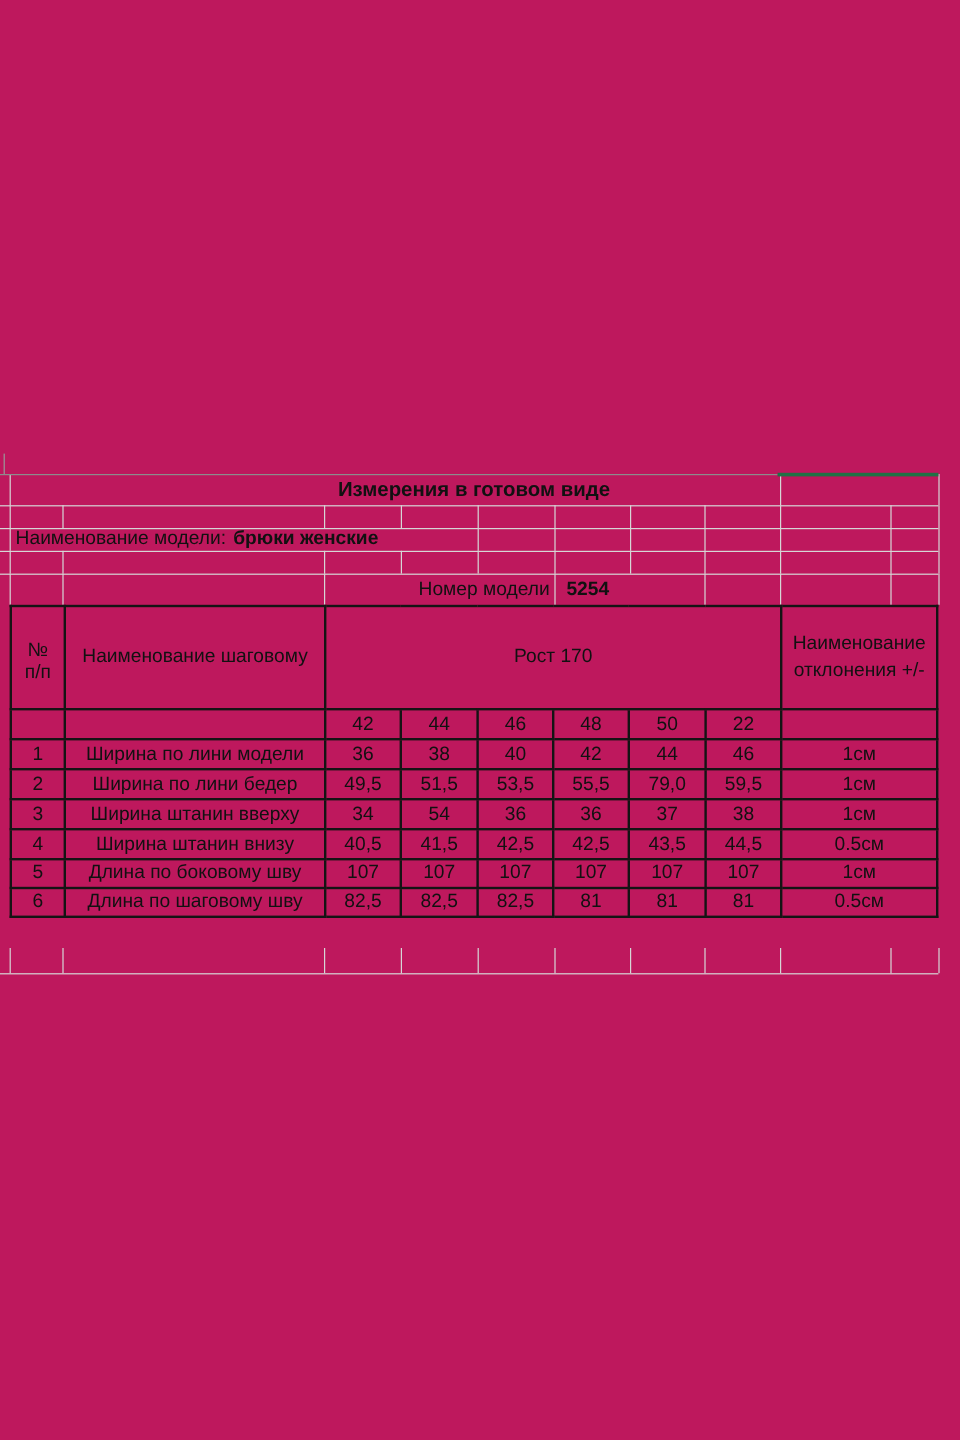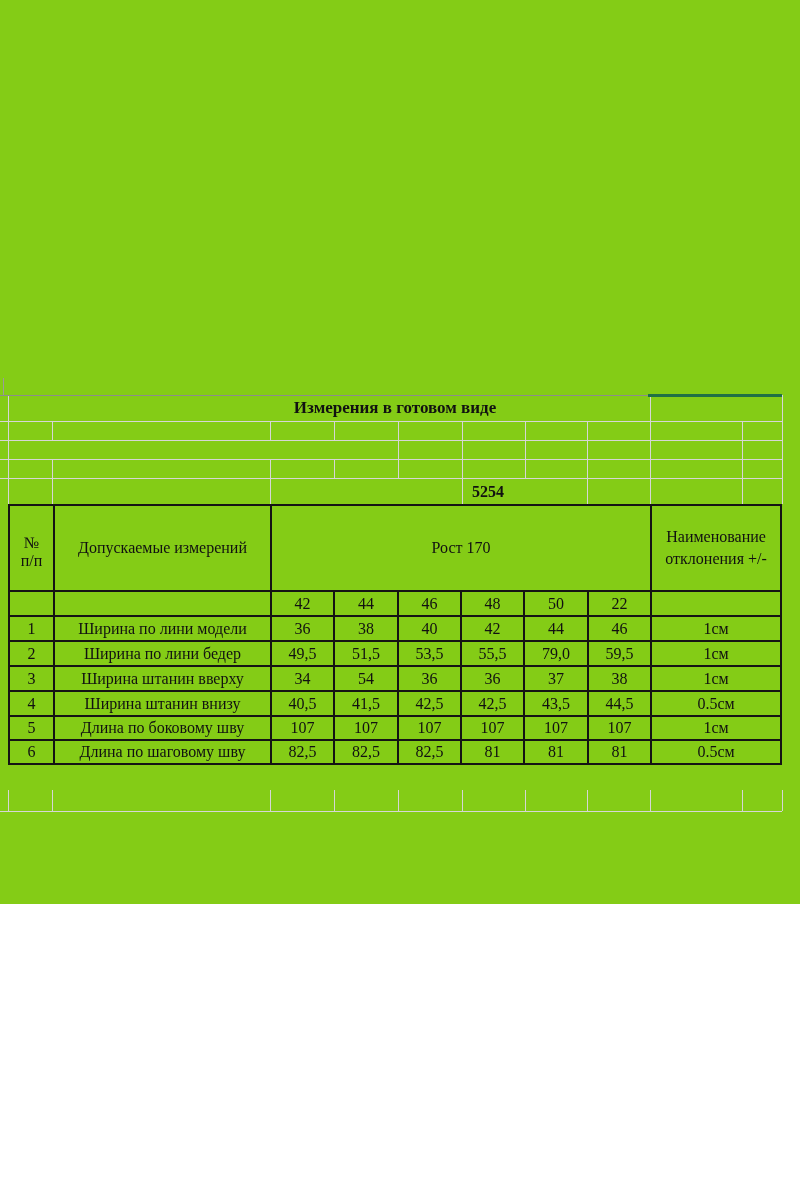--- a/index.html
+++ b/index.html
@@ -1,18 +1,18 @@
 <!DOCTYPE html>
 <html><head>
 <meta charset="utf-8">
 <style>
   html,body{margin:0;padding:0;background:#ffffff;}
   #canvas{
-    position:relative;width:800px;height:904px;background:#84cc16;overflow:hidden;
-    font-family:Liberation Serif, serif;color:#111;
+    position:relative;width:800px;height:1200px;background:#be185d;overflow:hidden;
+    font-family:Liberation Sans, sans-serif;color:#111;
   }
   .hline,.vline{position:absolute;background:#d6d6d6;}
   .hline{height:1px;}
   .vline{width:1px;}
   .toprule{position:absolute;left:0;top:395px;width:648px;height:1px;background:#8c8c8c;}
   .selline{position:absolute;left:648px;top:394px;width:134px;height:3px;background:#1f7145;}
   .leftstub{position:absolute;left:3px;top:378px;width:1px;height:17px;background:#9a9a9a;}
   .title{
     position:absolute;left:0;top:395px;width:790px;height:26px;line-height:26px;
     text-align:center;font-weight:bold;font-size:17px;
@@ -112,21 +112,25 @@
       <div class="hline" style="left: 0px; top: 459px; width: 782px; background: rgb(214, 214, 214);"></div>
       <div class="hline" style="left: 0px; top: 478px; width: 782px; background: rgb(214, 214, 214);"></div>
       <div class="hline" style="left: 0px; top: 811px; width: 782px; background: rgb(214, 214, 214);"></div>
     </div>
   <div class="toprule"></div>
   <div class="selline" style="background: rgb(31, 113, 69);"></div>
   <div class="leftstub"></div>
 
   <div class="title">Измерения в готовом виде</div>
 
-
+  <div class="model">
+    <span>Наименование модели:</span><b>брюки женские</b>
+  </div>
+
+  <div class="numlabel">Номер модели</div>
   <div class="numval">5254</div>
 
   <table class="mtable">
     <colgroup>
       <col style="width:45px">
         <col style="width:217px">
       <col style="width:63px">
         <col style="width:64px">
         <col style="width:63px">
       <col style="width:63px">
@@ -135,21 +139,21 @@
       <col style="width:130px">
     </colgroup>
     <tbody>
       <tr class="hrow">
         <td>
           <div class="nofl">
             <span>№</span>
             <span>п/п</span>
           </div>
         </td>
-        <td class="hname">Допускаемые измерений</td>
+        <td class="hname">Наименование шаговому</td>
         <td class="hname" colspan="6">Рост 170</td>
         <td>
           <div class="tol2">
             <div>Наименование</div>
             <div>отклонения +/-</div>
           </div>
         </td>
       </tr>
       <tr class="srow">
         <td></td>

